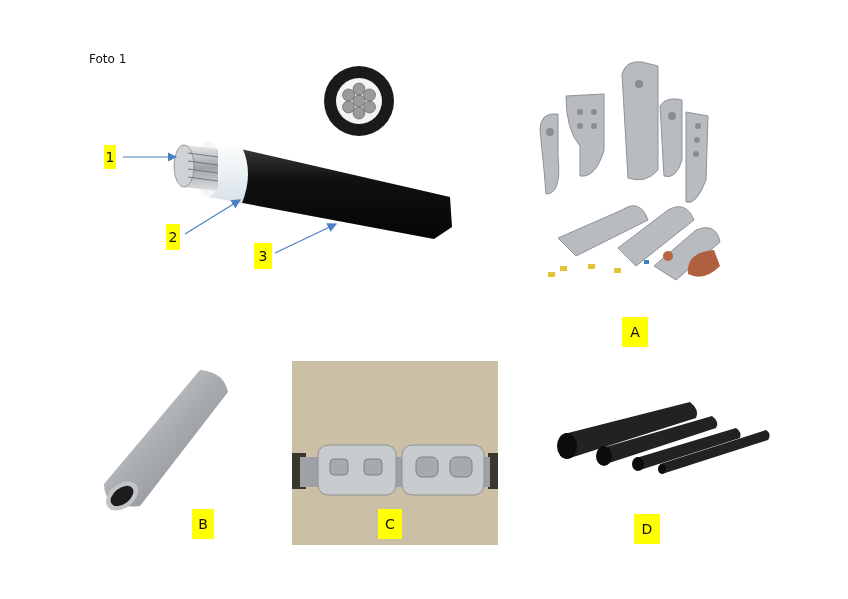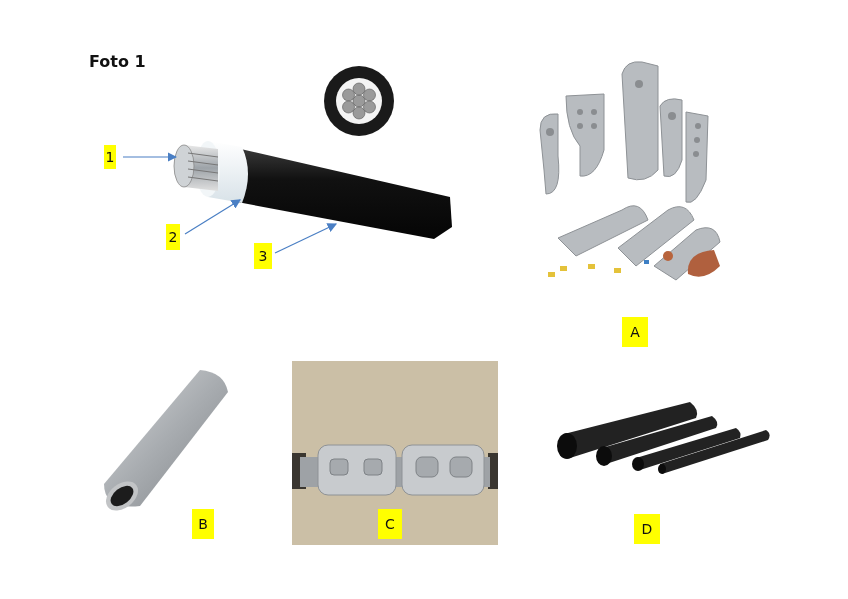--- a/index.html
+++ b/index.html
@@ -1,18 +1,18 @@
 <!DOCTYPE html>
 <html><head>
 <meta charset="utf-8">
 <style>
   html, body { margin:0; padding:0; background:#ffffff; }
   body { width:848px; height:599px; position:relative; overflow:hidden; font-family:"Liberation Sans", sans-serif; }
   .abs { position:absolute; }
-  .title { left:89px; top:52px; font-size:16px; font-weight:bold; color:#111; font-family:"DejaVu Sans", sans-serif; }
+  .title { left:89px; top:52px; font-size:12px; font-weight:normal; color:#111; font-family:"DejaVu Sans", sans-serif; }
   .tag { position:absolute; background:#ffff00; color:#111; font-size:14px; display:flex; align-items:center; justify-content:center; font-family:"DejaVu Sans", sans-serif; }
   svg { position:absolute; overflow:visible; }
 </style>
 </head>
 <body>
 
 <div class="abs title">Foto 1</div>
 
 <svg style="left:322px;top:64px;" width="74" height="74" viewBox="0 0 74 74">
   <circle cx="37" cy="37" r="35" fill="#1a1a1a"></circle>

